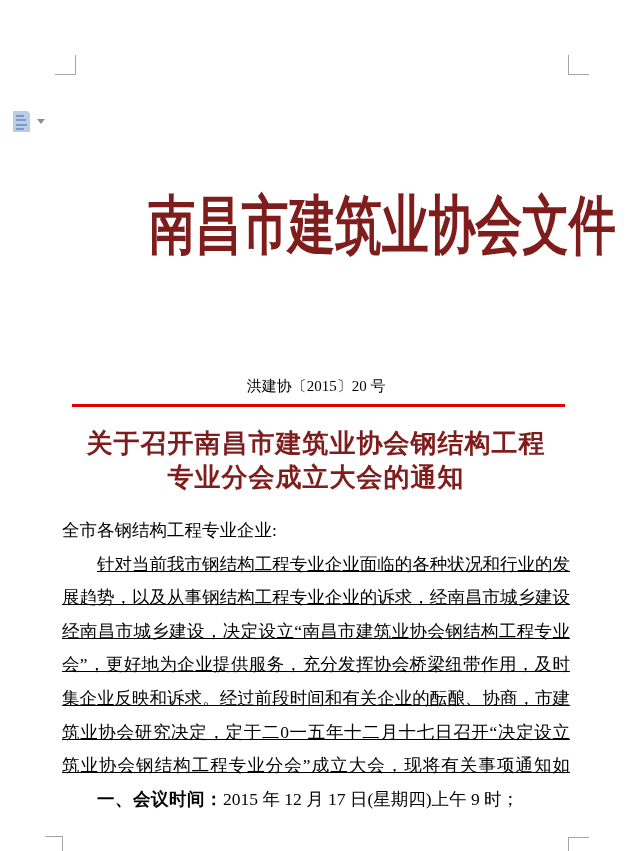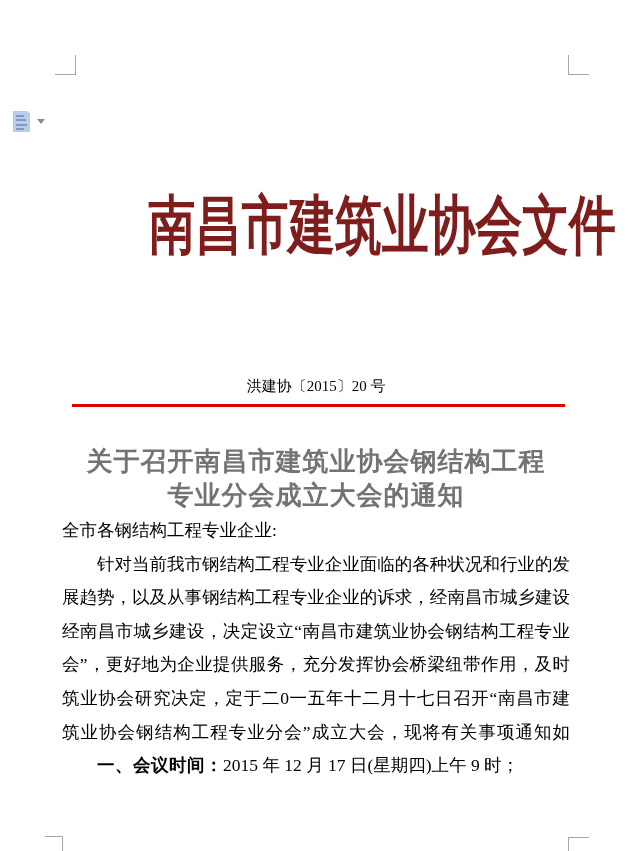--- a/index.html
+++ b/index.html
@@ -50,33 +50,33 @@
   .banner span{display:inline-block;transform:scaleX(0.73);transform-origin:center;}
   
   .doc-number{
     position:absolute;left:62px;top:375px;width:508px;
     text-align:center;font-size:15px;line-height:22px;color:#000000;
   }
   
   .red-rule{position:absolute;left:72px;top:404px;width:493px;height:3px;background:#e00000;}
   
   .heading{
-    position:absolute;left:62px;top:445px;width:508px;
+    position:absolute;left:62px;top:427px;width:508px;
     text-align:center;font-weight:bold;font-size:26px;line-height:34px;
-    letter-spacing:1px;color:#737373;
+    letter-spacing:1px;color:#7f1d1d;
   }
   
   .body-text{
     position:absolute;left:62px;top:514px;width:508px;
     font-size:17.5px;line-height:33.6px;color:#000000;
   }
   .line{white-space:nowrap;}
   .para-line{
     text-align:justify;text-align-last:justify;text-justify:inter-character;
-    white-space:normal;overflow:hidden;height:33.6px;
+    white-space:normal;overflow:hidden;height:33.6px;text-decoration:underline;
   }
   .indent{text-indent:35px;}
   .meeting-label{font-family:"Liberation Sans", sans-serif;font-weight:bold;letter-spacing:0.5px;}
 </style>
 </head>
 <body>
 
 <div class="paste-btn">
   <span class="doc-icon">
     <span class="fold2"></span>
@@ -105,18 +105,19 @@
   <div>关于召开南昌市建筑业协会钢结构工程</div>
   <div>专业分会成立大会的通知</div>
 </div>
 
 <div class="body-text">
   <div class="line">全市各钢结构工程专业企业:</div>
   <div class="para-line indent">针对当前我市钢结构工程专业企业面临的各种状况和行业的发</div>
   <div class="para-line">展趋势，以及从事钢结构工程专业企业的诉求，经南昌市城乡建设</div>
   <div class="para-line">经南昌市城乡建设，决定设立“南昌市建筑业协会钢结构工程专业分</div>
   <div class="para-line">会”，更好地为企业提供服务，充分发挥协会桥梁纽带作用，及时收</div>
-  <div class="para-line">筑业协会研究决定，定于二0一五年十二月十七日召开“南昌市建</div>
+  <div class="para-line">集企业反映和诉求。经过前段时间和有关企业的酝酿、协商，市建</div>
+  <div class="para-line">筑业协会研究决定，定于二0一五年十二月十七日召开“决定设立</div>
   <div class="para-line">筑业协会钢结构工程专业分会”成立大会，现将有关事项通知如下：</div>
   <div class="line indent">
     <span class="meeting-label">一、会议时间：</span><span>2015 年 12 月 17 日(星期四)上午 9 时；</span>
   </div>
 </div>
 
 </body></html>

